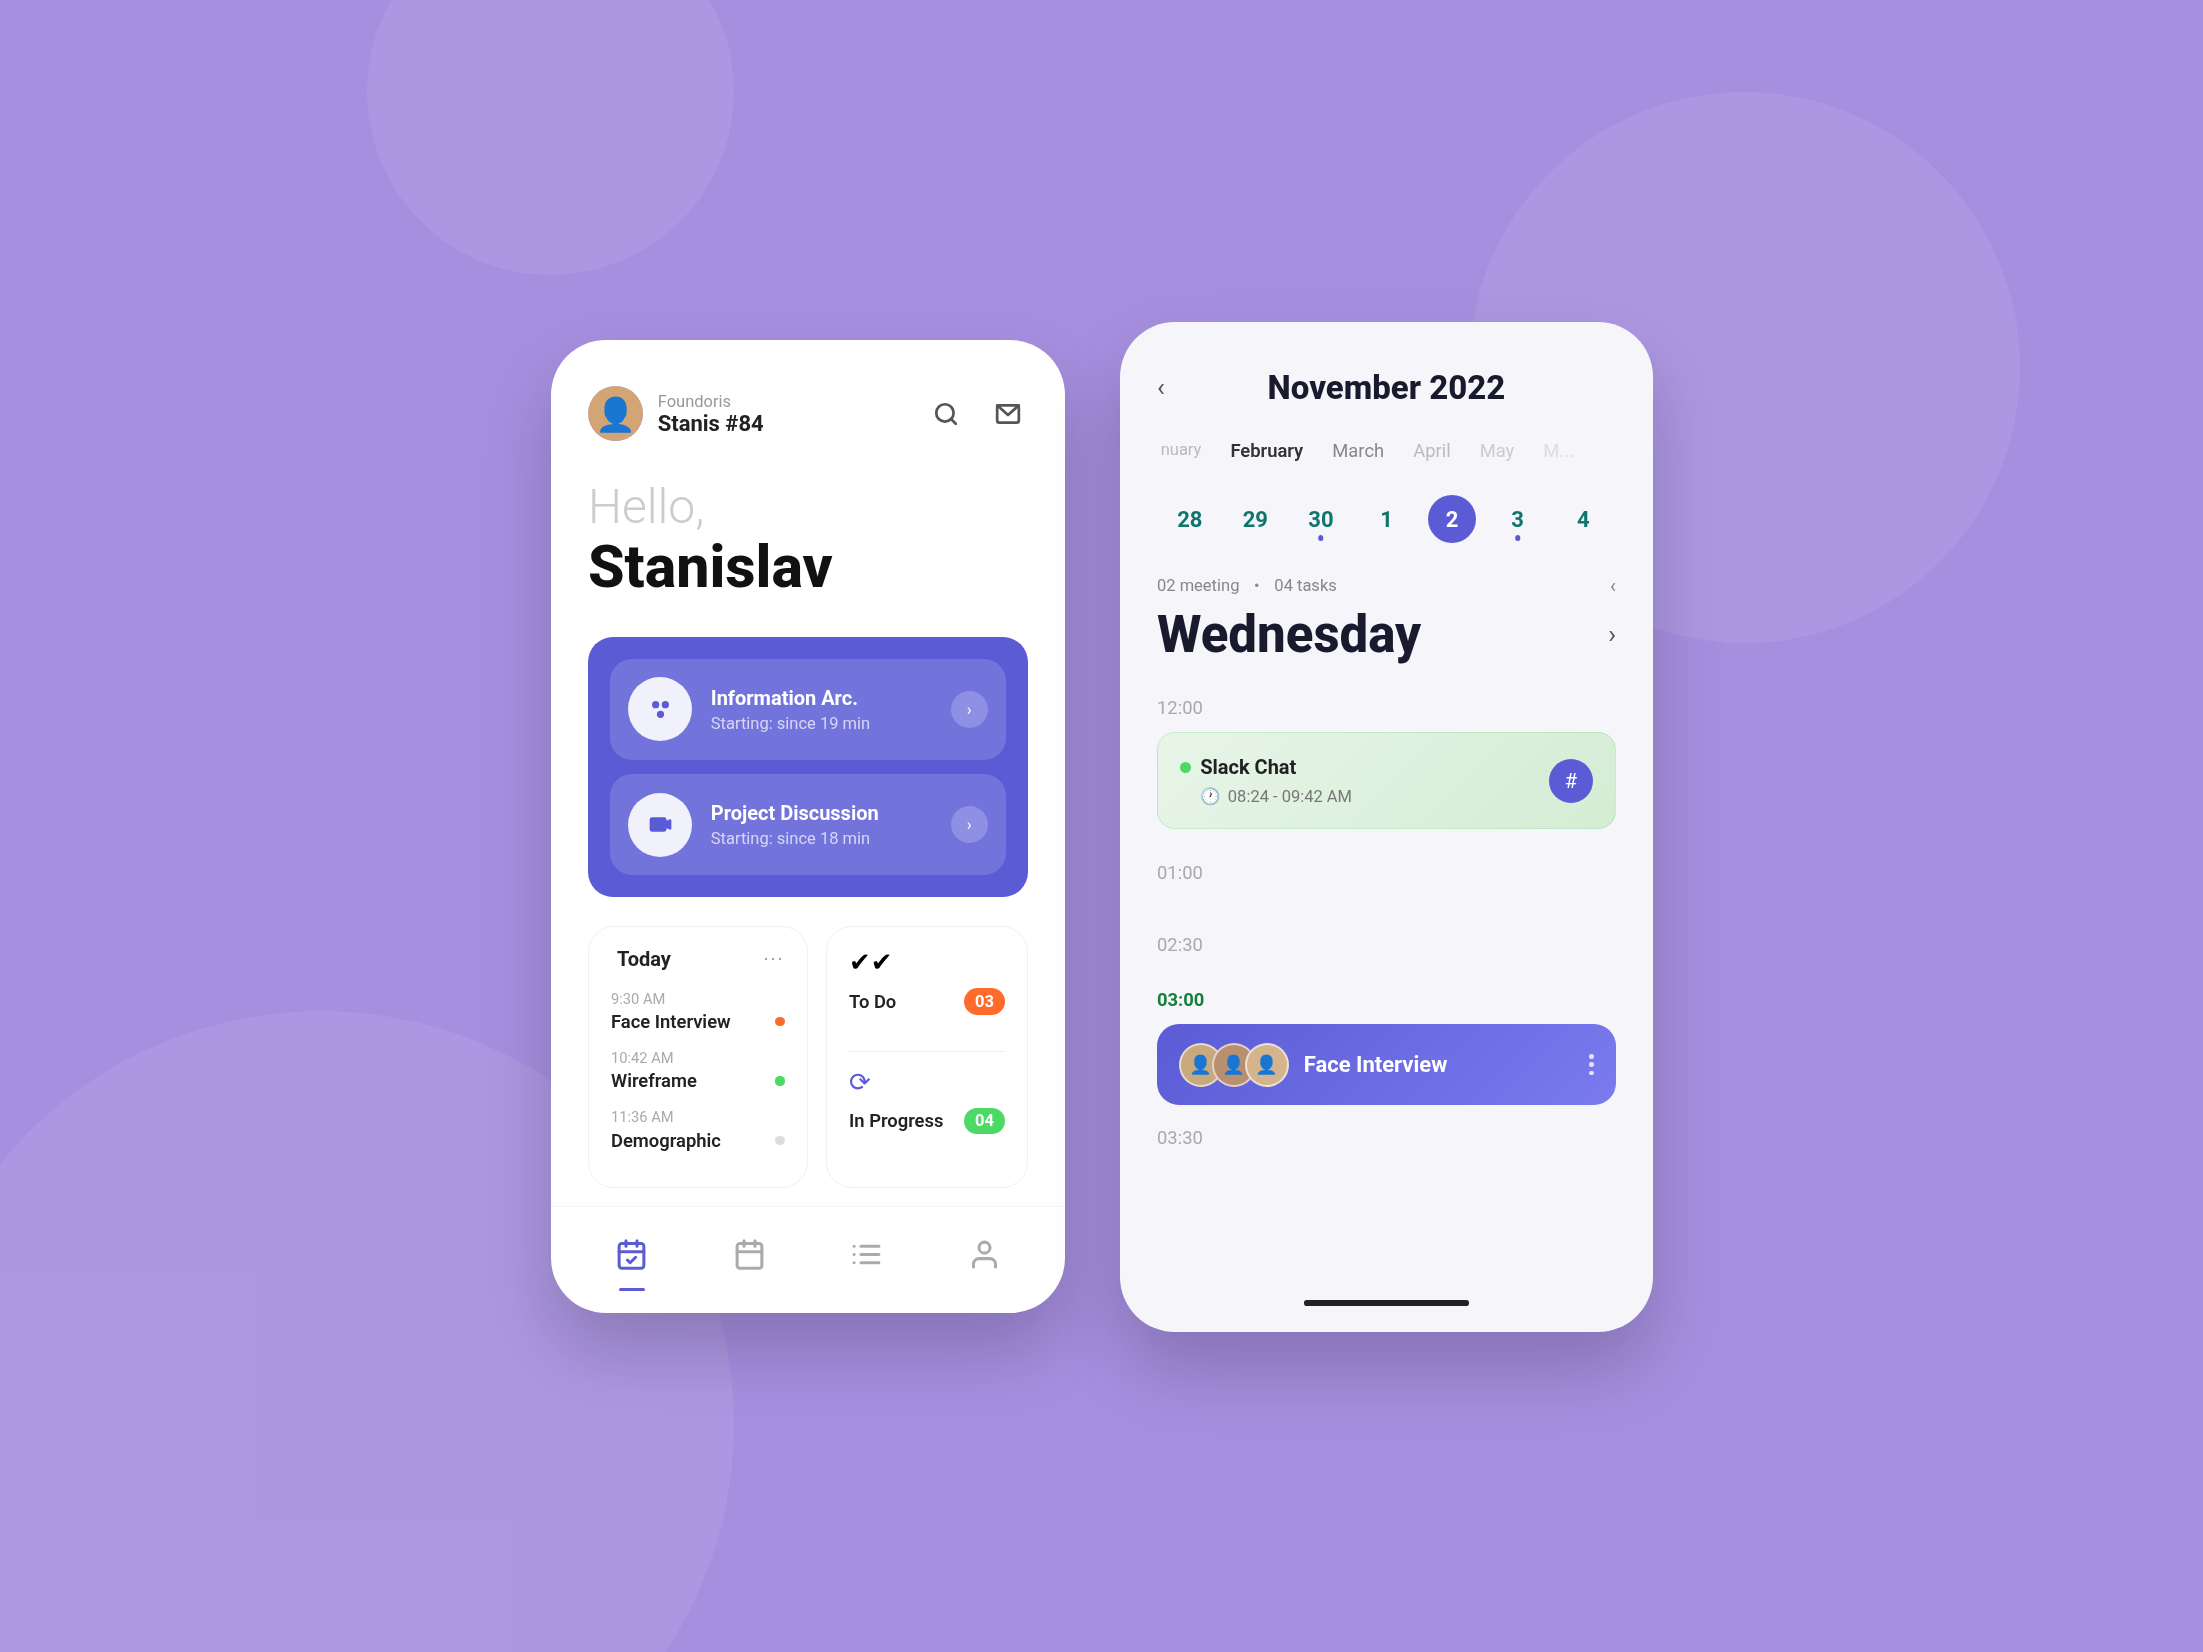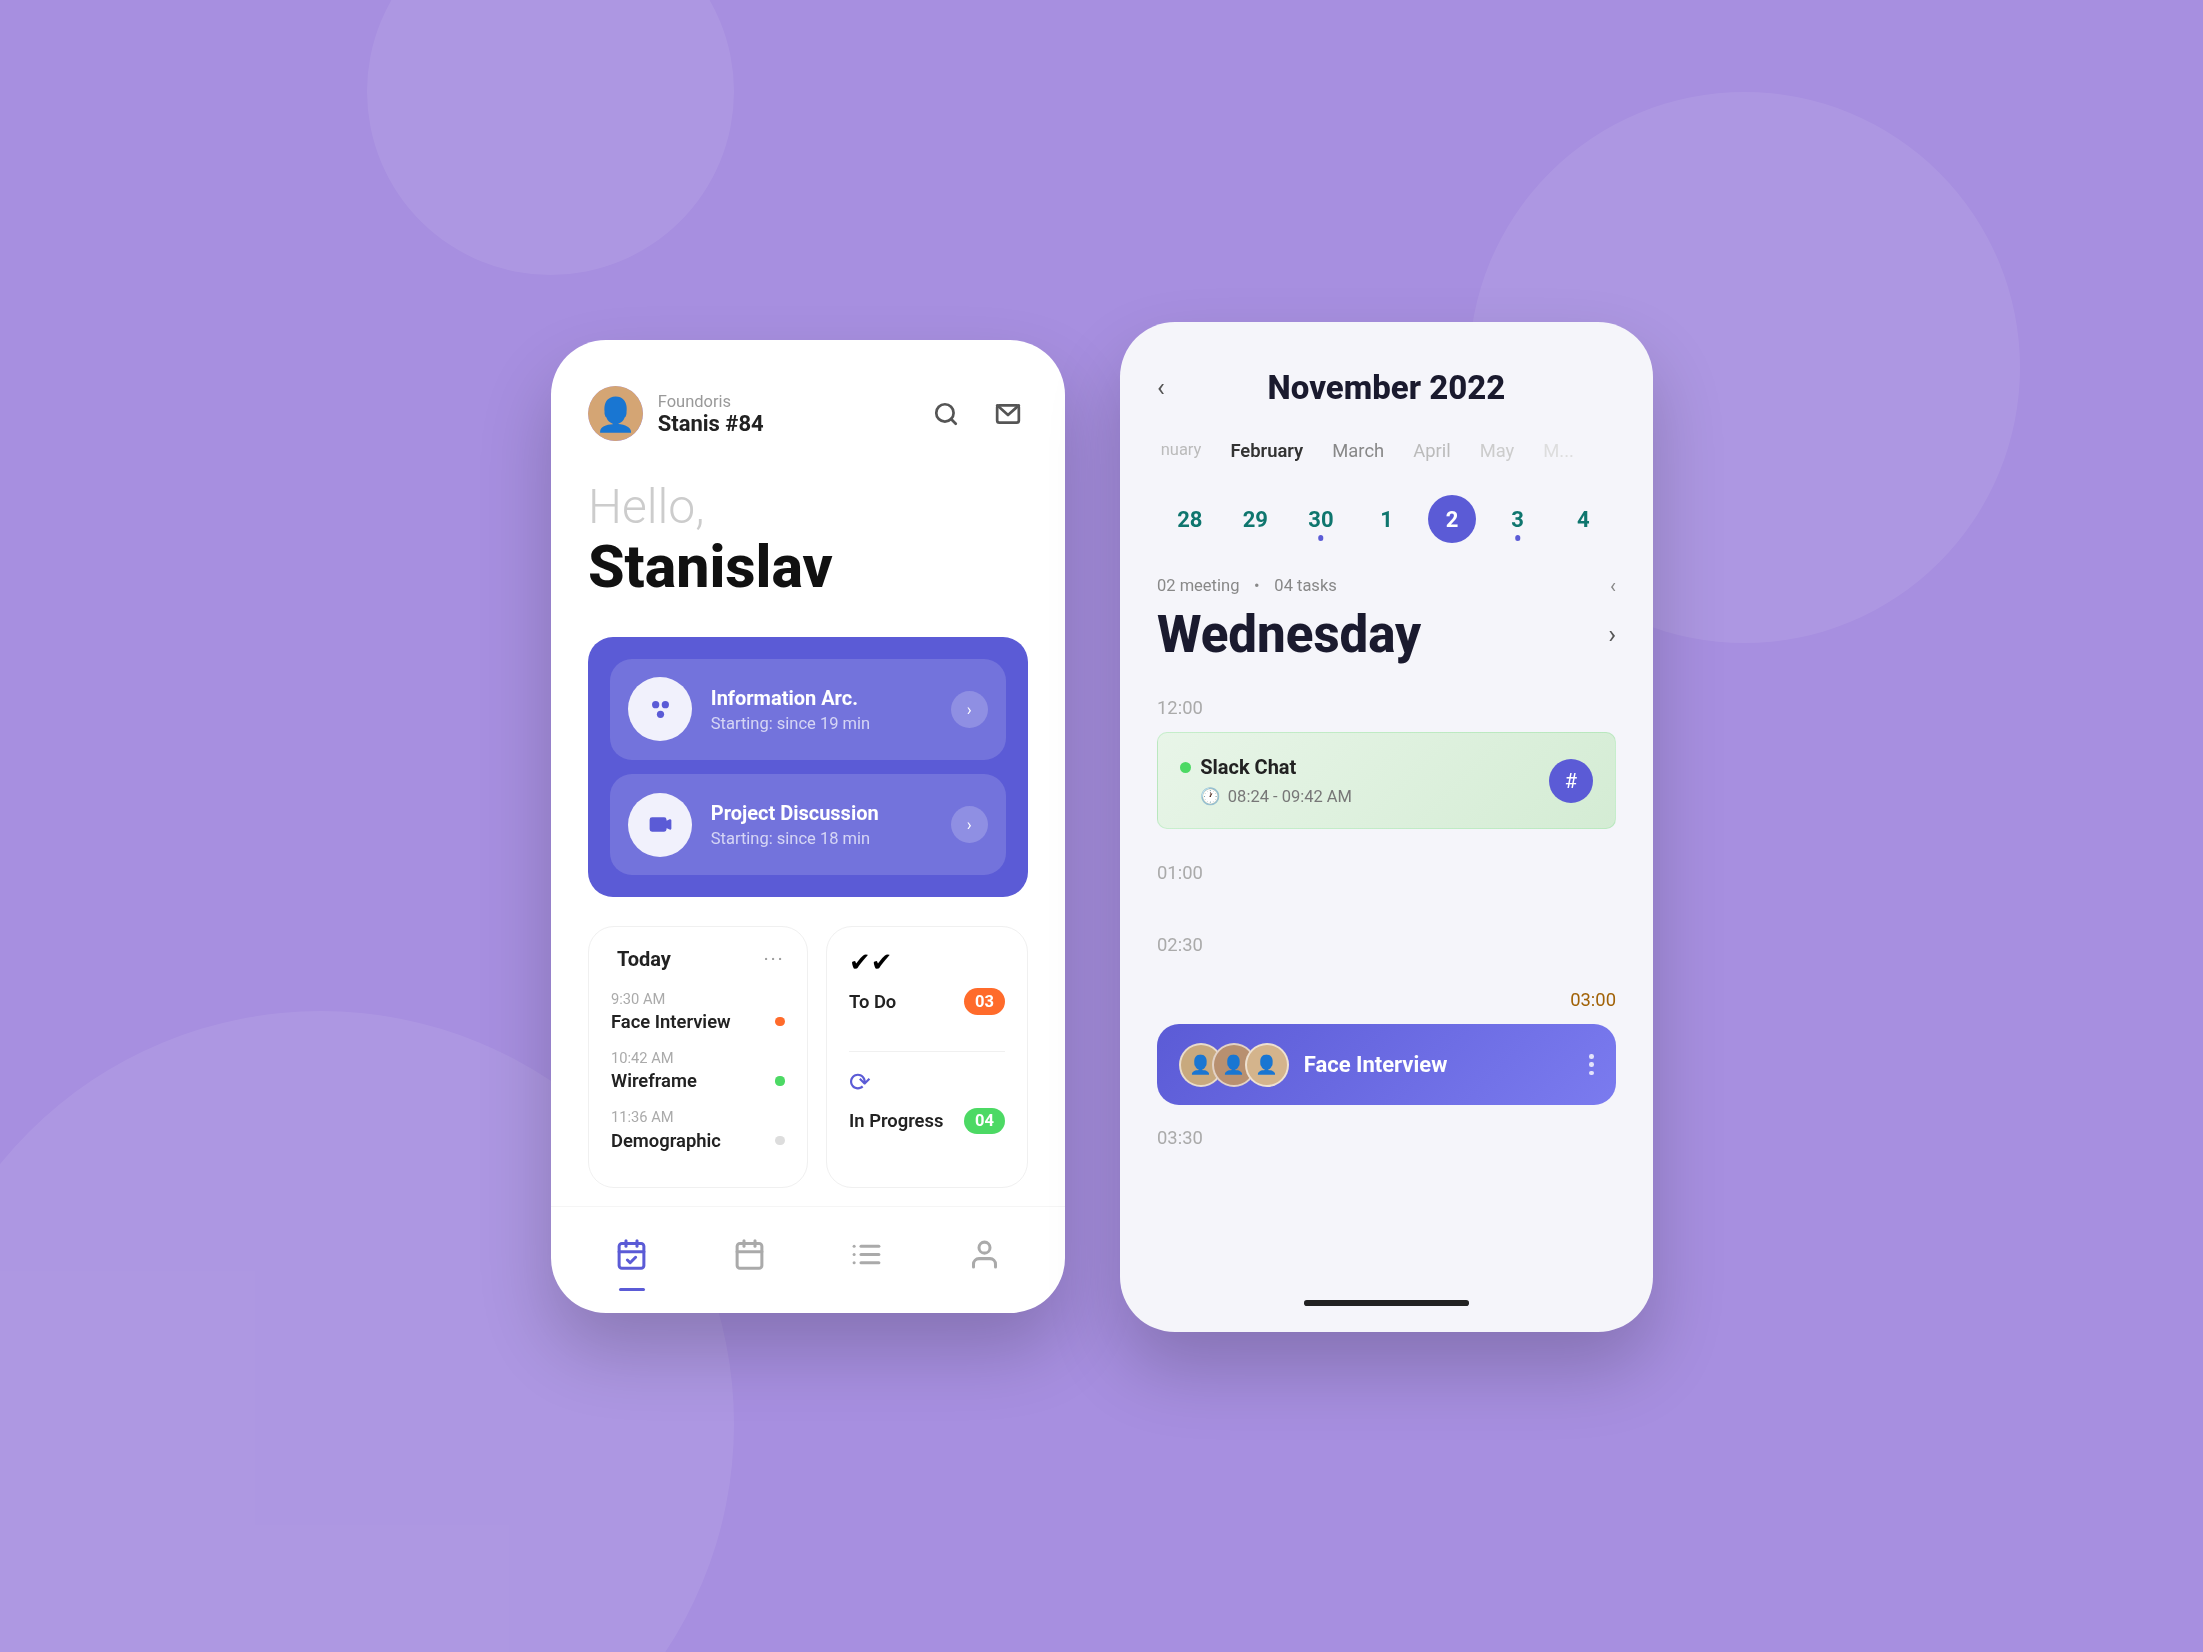--- a/index.html
+++ b/index.html
@@ -488,30 +488,30 @@
       position: relative;
     }
 
     .time-label {
       font-size: 18.4px;
       color: #aaa;
       margin-bottom: 14.7px;
       font-weight: 400;
     }
 
-    .time-label.blue { color: #a16207; font-weight: 400; text-align: right; }
+    .time-label.blue { color: #15803d; font-weight: 700; }
 
     .time-block-gap {
       height: 37px;
     }
 
     
     .slack-card {
       background: linear-gradient(135deg, #e8f5e8 0%, #d4ecd4 100%);
-      border-radius: 10px;
+      border-radius: 18px;
       padding: 22px 22px;
       margin-bottom: 33px;
       display: flex;
       align-items: center;
       justify-content: space-between;
       border: 1.4px solid rgba(76, 217, 100, 0.2);
     }
 
     .slack-card-left {
       display: flex;

